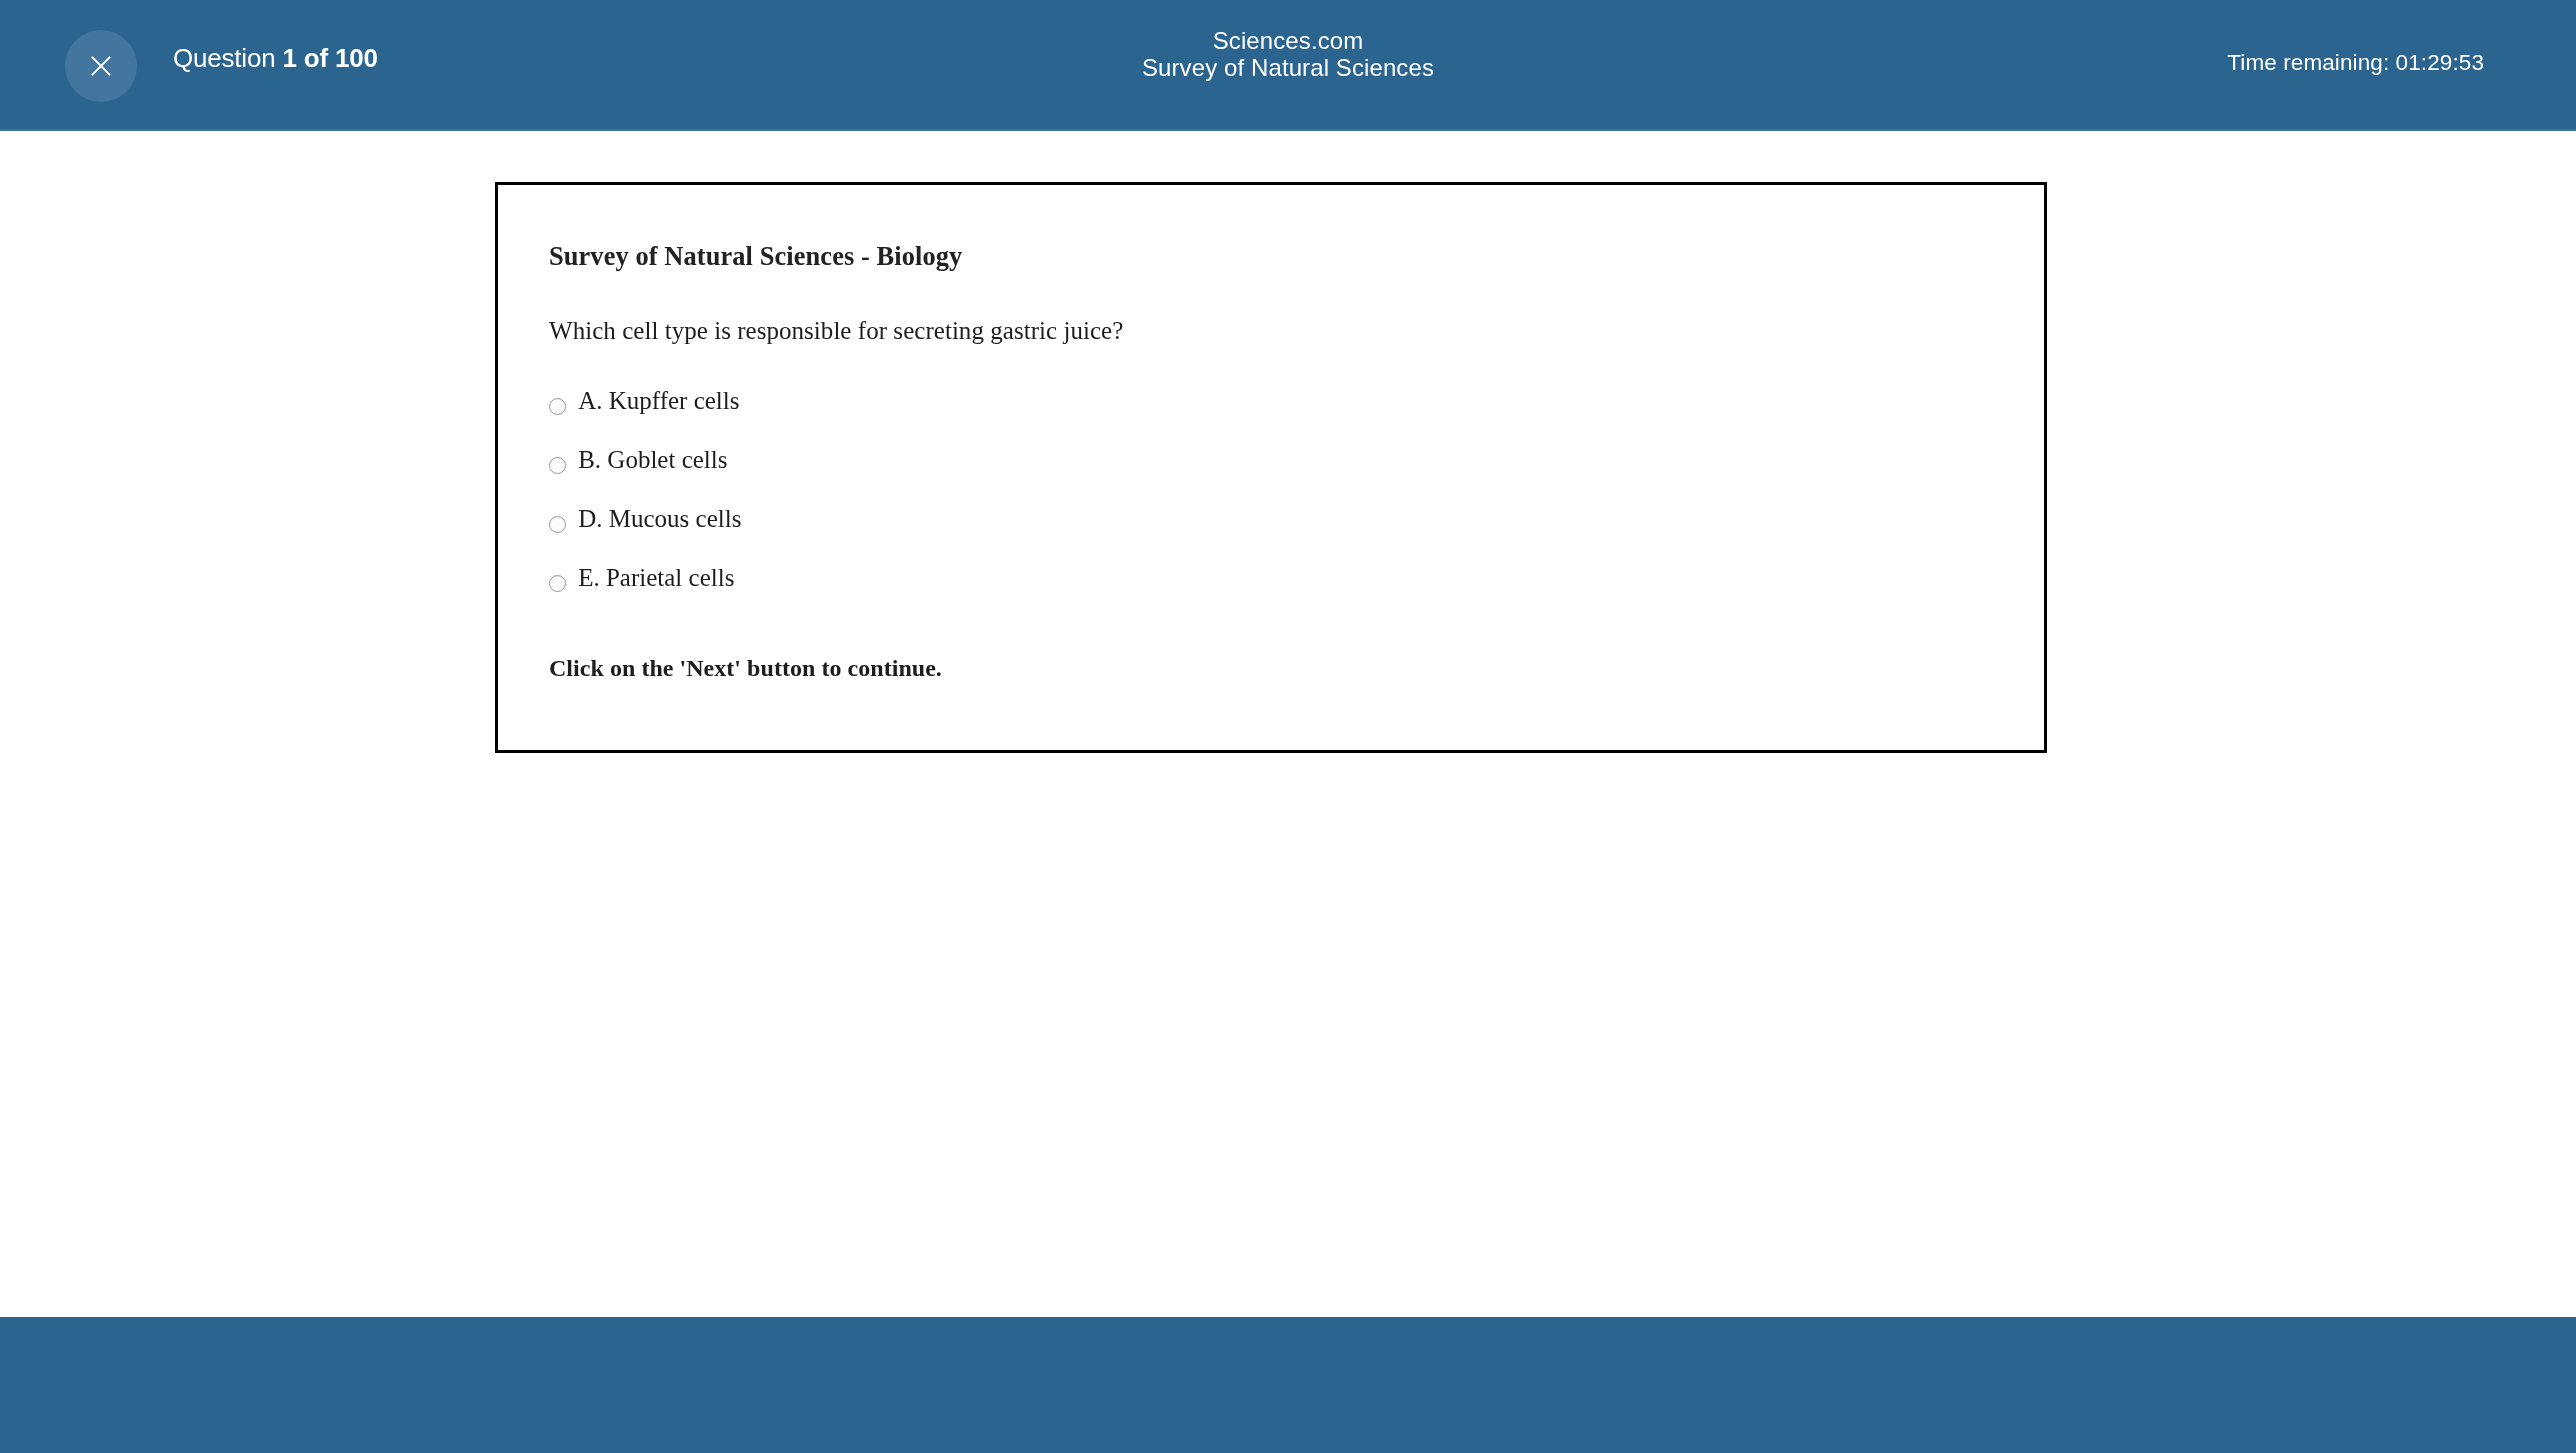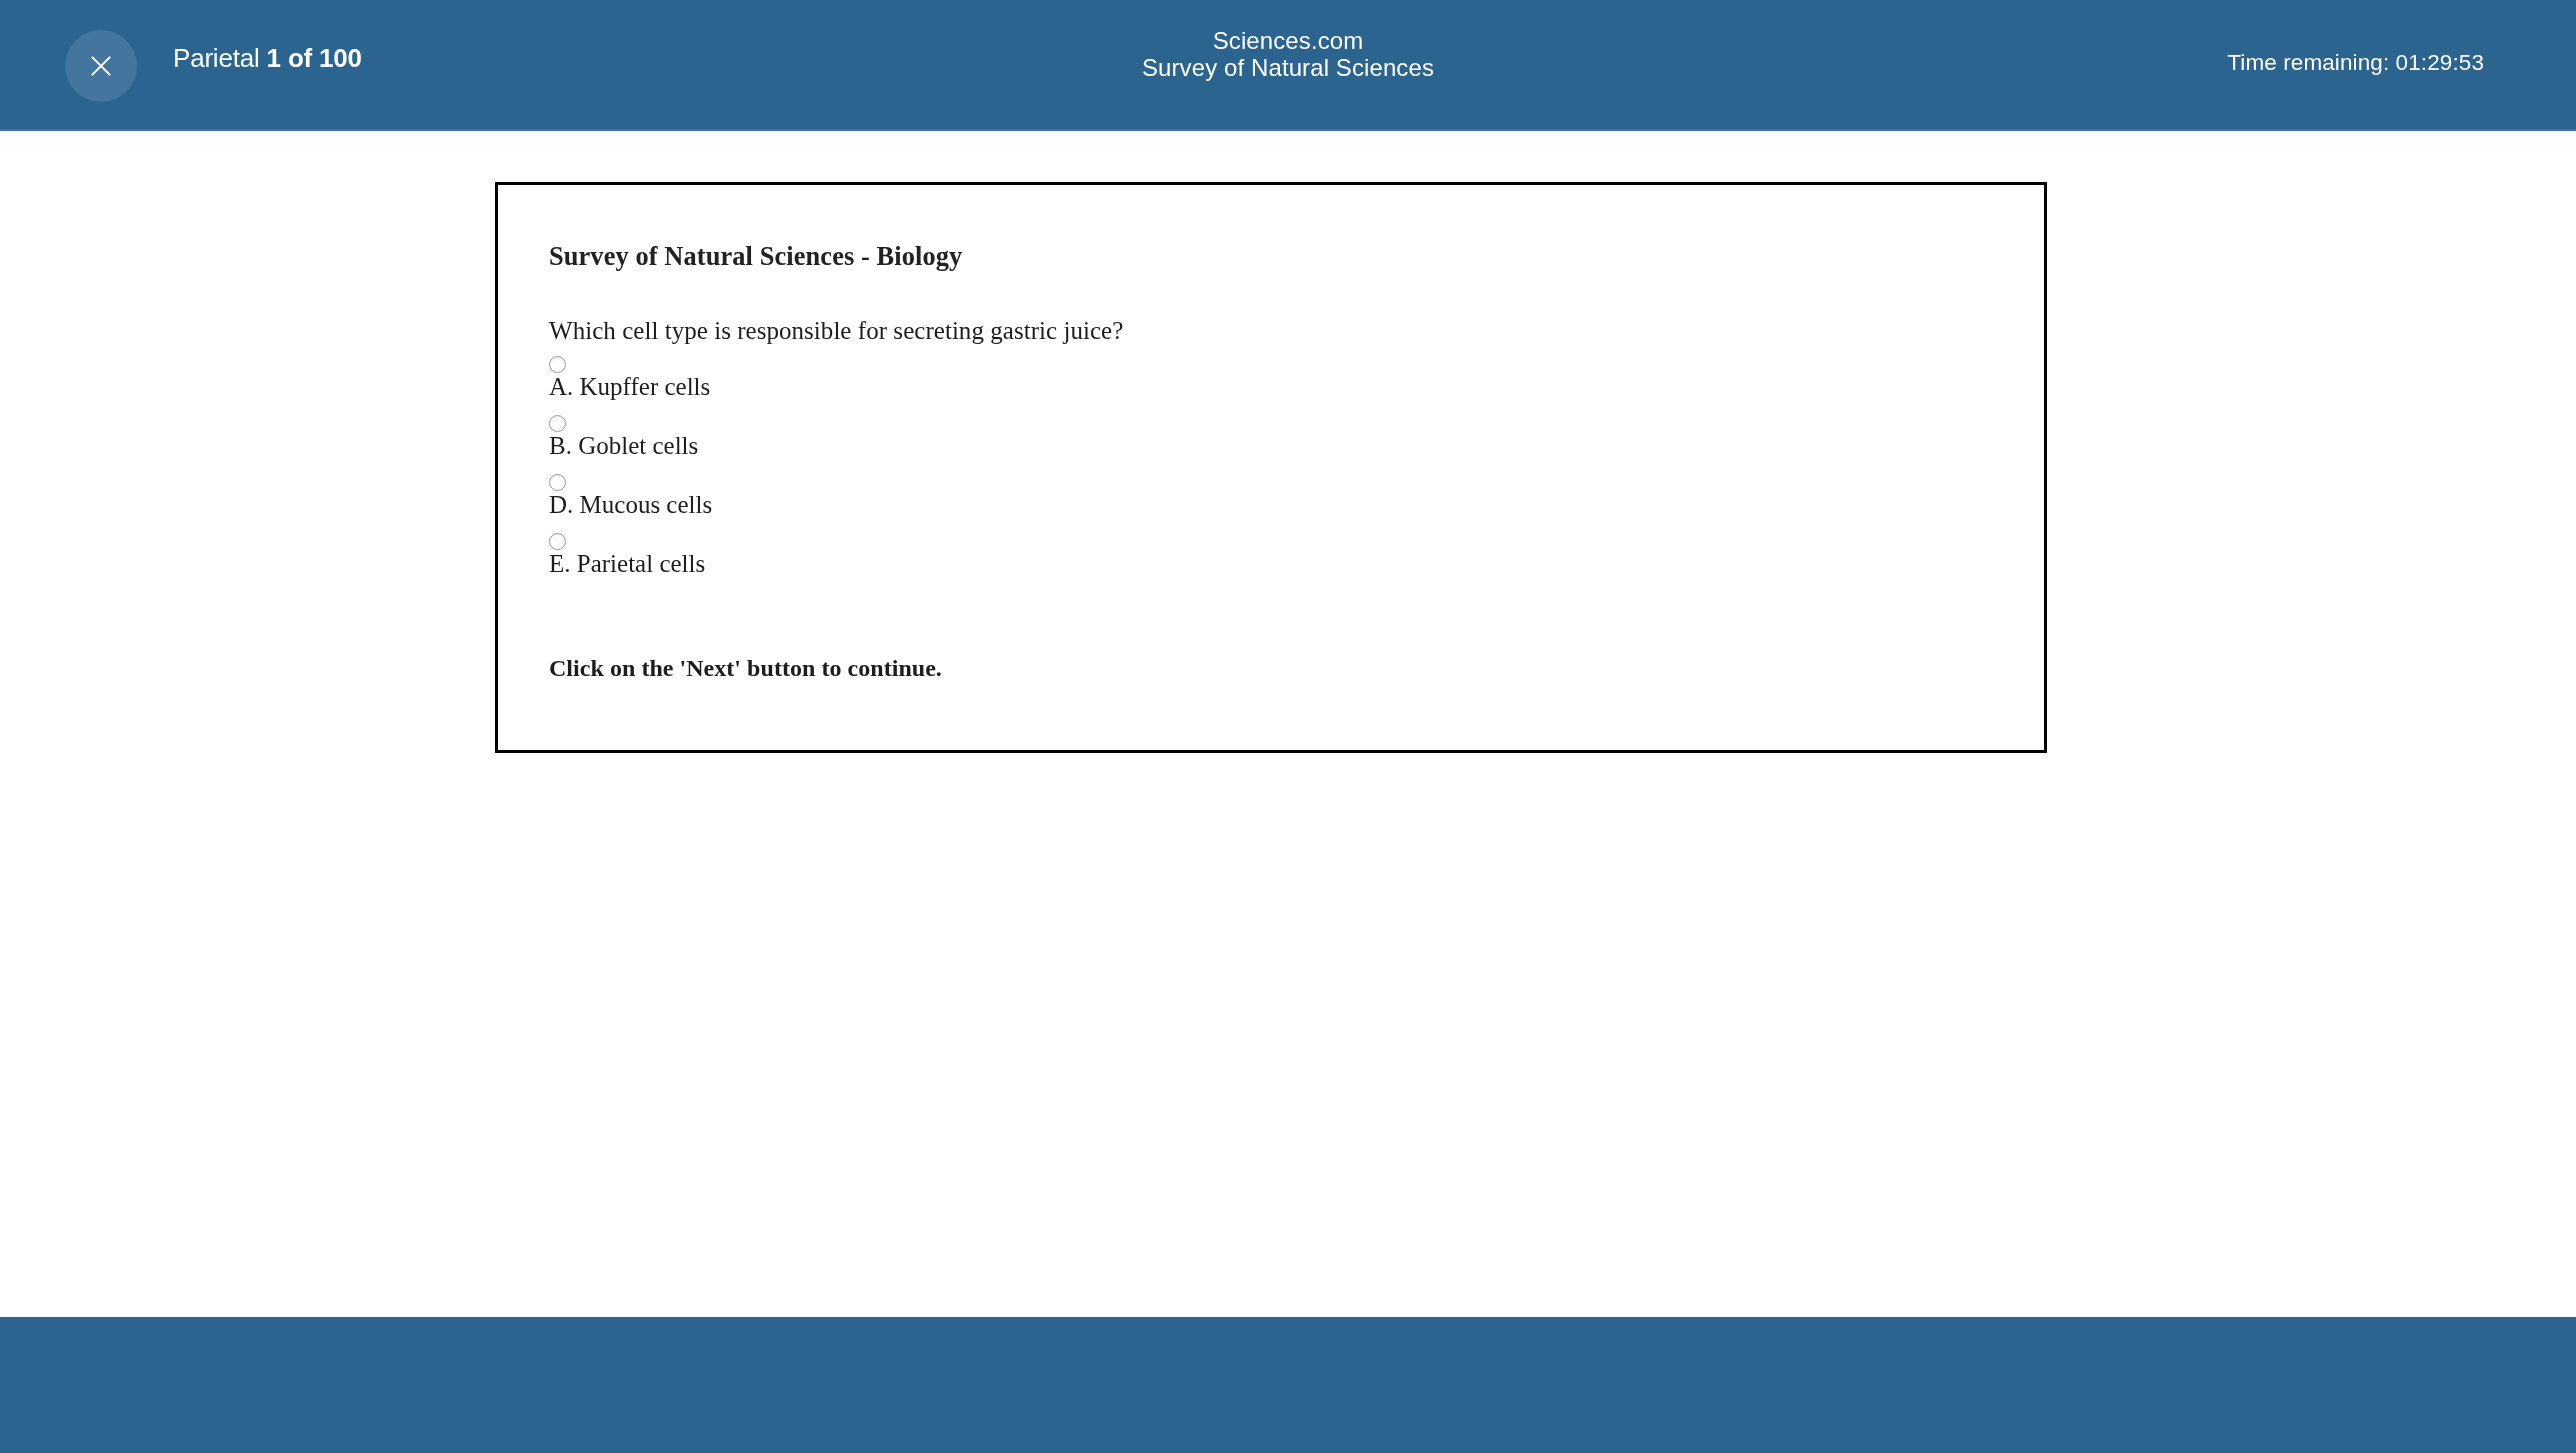--- a/index.html
+++ b/index.html
@@ -132,24 +132,23 @@
   }
 
   #answer-options {
     position: absolute;
     left: 51px;
     top: 171px;
     width: 1321px;
   }
   .answer-option {
     display: flex;
-    align-items: flex-start;
+    align-items: flex-end;
     height: 59px;
     cursor: pointer;
-    flex-direction: column;
   }
   .answer-option .option-radio {
     width: 14.8px;
     height: 14.8px;
     border: 0.8px solid #9a9a9a;
     border-radius: 50%;
     background: #fdfdfd;
     box-shadow: inset 0 0.8px 1.6px rgba(0,0,0,0.10);
     flex: 0 0 auto;
     margin-right: 12.4px;
@@ -188,21 +187,21 @@
 
   <div id="close-button">
     <span class="x-icon">
       <svg width="72" height="72" viewBox="0 0 92 92" aria-hidden="true">
         <line x1="35" y1="35" x2="57" y2="57" stroke="#ffffff" stroke-width="2.6" stroke-linecap="round"></line>
         <line x1="57" y1="35" x2="35" y2="57" stroke="#ffffff" stroke-width="2.6" stroke-linecap="round"></line>
       </svg>
     </span>
   </div>
 
-  <div id="question-counter"><span class="counter-lead">Parietal </span><span>1 of 100</span></div>
+  <div id="question-counter"><span class="counter-lead">Question </span><span>1 of 100</span></div>
 
   <div id="header-title-block">
     <span class="title-line">Sciences.com</span>
     <span class="title-line">Survey of Natural Sciences</span>
   </div>
 
   <div id="time-remaining">Time remaining: 01:29:53</div>
 </div>
 
 <div id="main-area">

